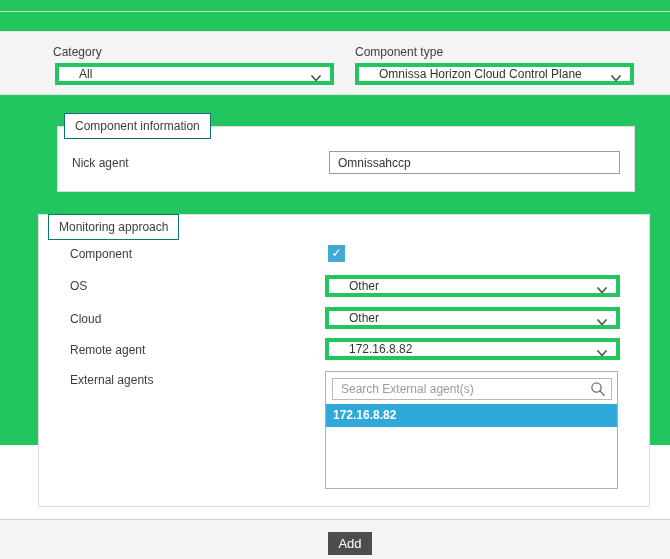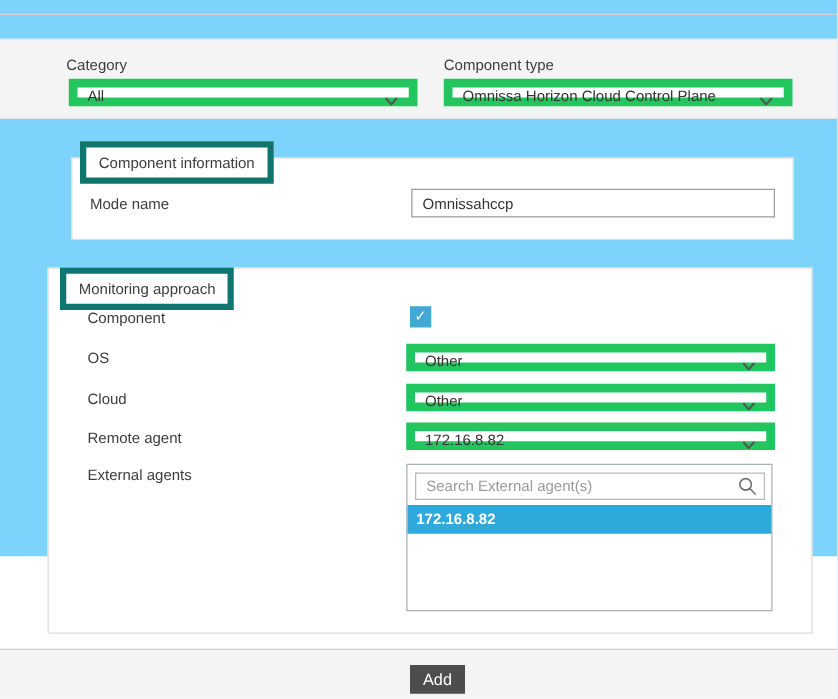--- a/index.html
+++ b/index.html
@@ -4,45 +4,45 @@
 <style>
   * { margin:0; padding:0; box-sizing:border-box; }
   html,body { background:#fff; }
   body {
     font-family:"Liberation Sans", sans-serif;
     font-size:12px;
     color:#3d3d3d;
     width:670px; height:559px;
     overflow:hidden;
   }
-  #page { position:relative; width:670px; height:445px; background:#7dd3fc; }
+  #page { position:relative; width:670px; height:445px; background:#22c55e; }
 
   .hairline-top { position:absolute; left:0; top:11px; width:670px; height:1px; background:#d2d2d2; }
 
   
   .filter-bar {
     position:absolute; left:0; top:31px; width:670px; height:64px;
     background:var(--band,#f4f4f4);
     border-top:1px solid #e6e6e6; border-bottom:1px solid #e3e3e3;
   }
   .field-label { position:absolute; color:#3d3d3d; font-size:12px; white-space:nowrap; }
 
   .selectbox {
     position:absolute; height:22px; background:#fff;
-    border:7px solid #22c55e;
+    border:4px solid #22c55e;
     display:flex; align-items:flex-start;
-    padding:0 24px 0 8px; cursor:pointer;
+    padding:0 24px 0 20px; cursor:pointer;
   }
   .selectbox .sel-text { font-size:12px; color:#333; white-space:nowrap; overflow:hidden; }
   .selectbox .chev { position:absolute; right:9px; top:8px; width:10px; height:7px; }
 
   
   .panel { position:absolute; border:1px solid #ddd; background:#fff; }
   .legend-box {
-    position:absolute; background:#fff; border:5px solid #0f766e;
+    position:absolute; background:#fff; border:1px solid #0f766e;
     padding:5px 10px; font-size:12px; color:#3d3d3d; white-space:nowrap; z-index:2;
   }
 
   .text-input {
     position:absolute; height:23px; border:1px solid #9b9b9b; background:#fff;
     font-family:"Liberation Sans", sans-serif; font-size:12px; color:#333;
     padding:0 8px; outline:none;
   }
 
   
@@ -110,21 +110,21 @@
       <span class="sel-text">Omnissa Horizon Cloud Control Plane</span>
       <svg class="chev" viewBox="0 0 10 7">
         <path d="M1 1 L5 5.5 L9 1" fill="none" stroke="#555" stroke-width="1.7" stroke-linecap="round" stroke-linejoin="round"></path>
       </svg>
     </div>
   </div>
 
   <div class="panel" style="left:57px; top:126px; width:578px; height:66px;"></div>
   <div class="legend-box" style="left:64px; top:113px;">Component information</div>
 
-  <div class="field-label" style="left:72px; top:156px;">Mode name</div>
+  <div class="field-label" style="left:72px; top:156px;">Nick agent</div>
   <input class="text-input" style="left: 329px; top: 151px; width: 291px;" type="text" value="Omnissahccp">
 
   <div class="panel" style="left:38px; top:214px; width:612px; height:293px;"></div>
   <div class="legend-box" style="left:48px; top:202px;margin-top:12px;">Monitoring approach</div>
 
   <div class="field-label" style="left:70px; top:247px;">Component</div>
   <div class="checkbox" style="left:328px; top:245px;">
     <span>✓</span>
   </div>
 

